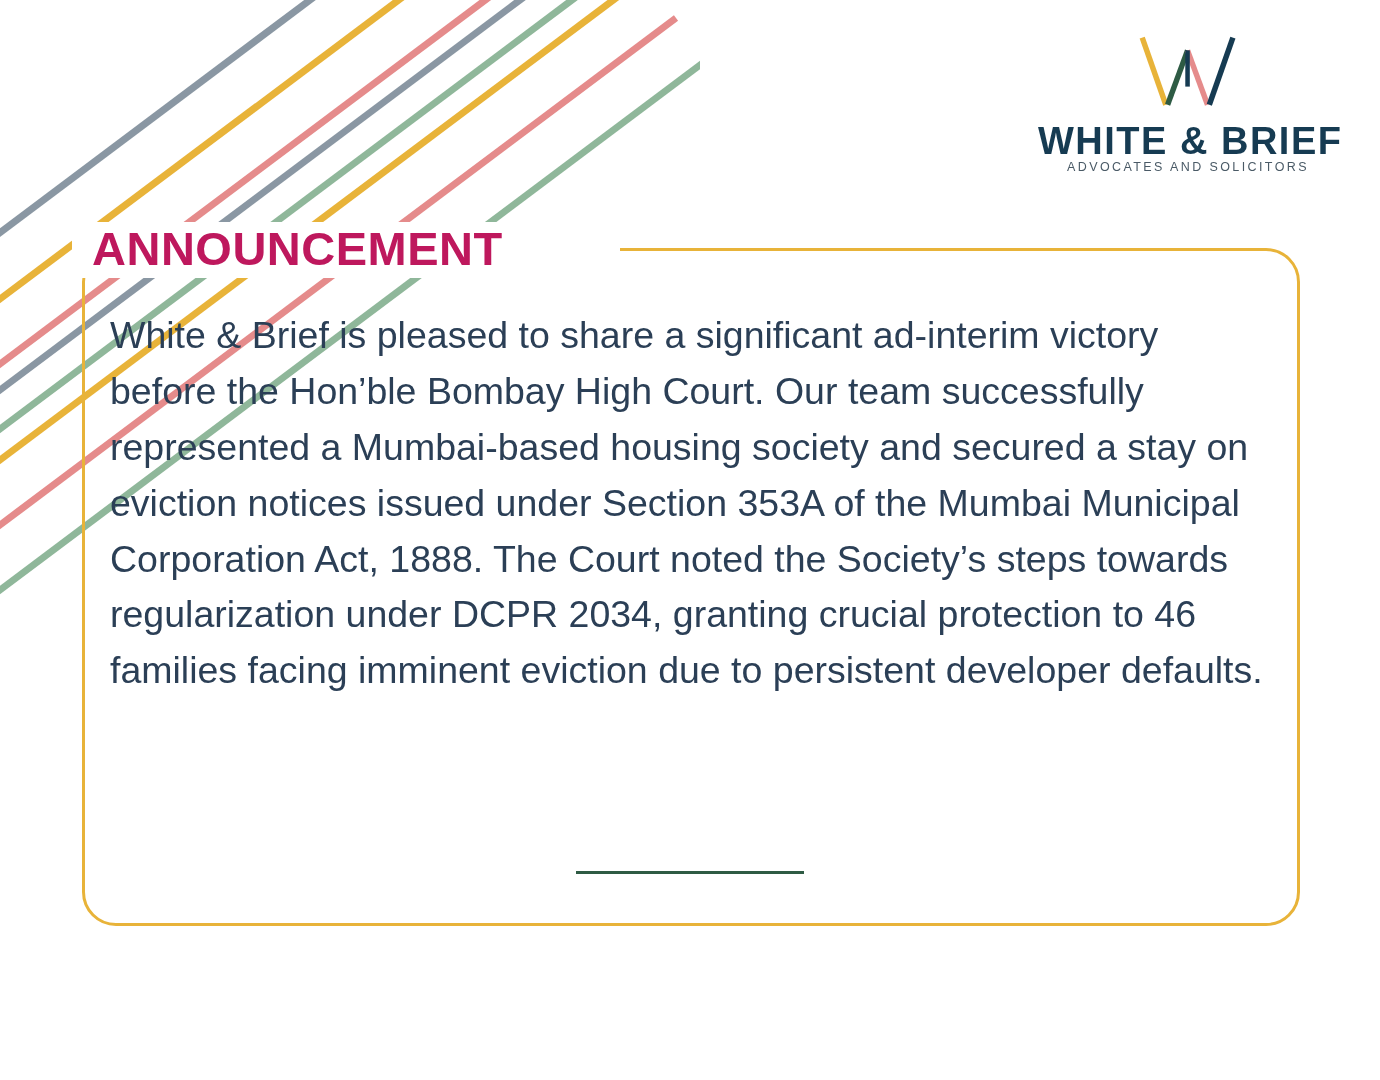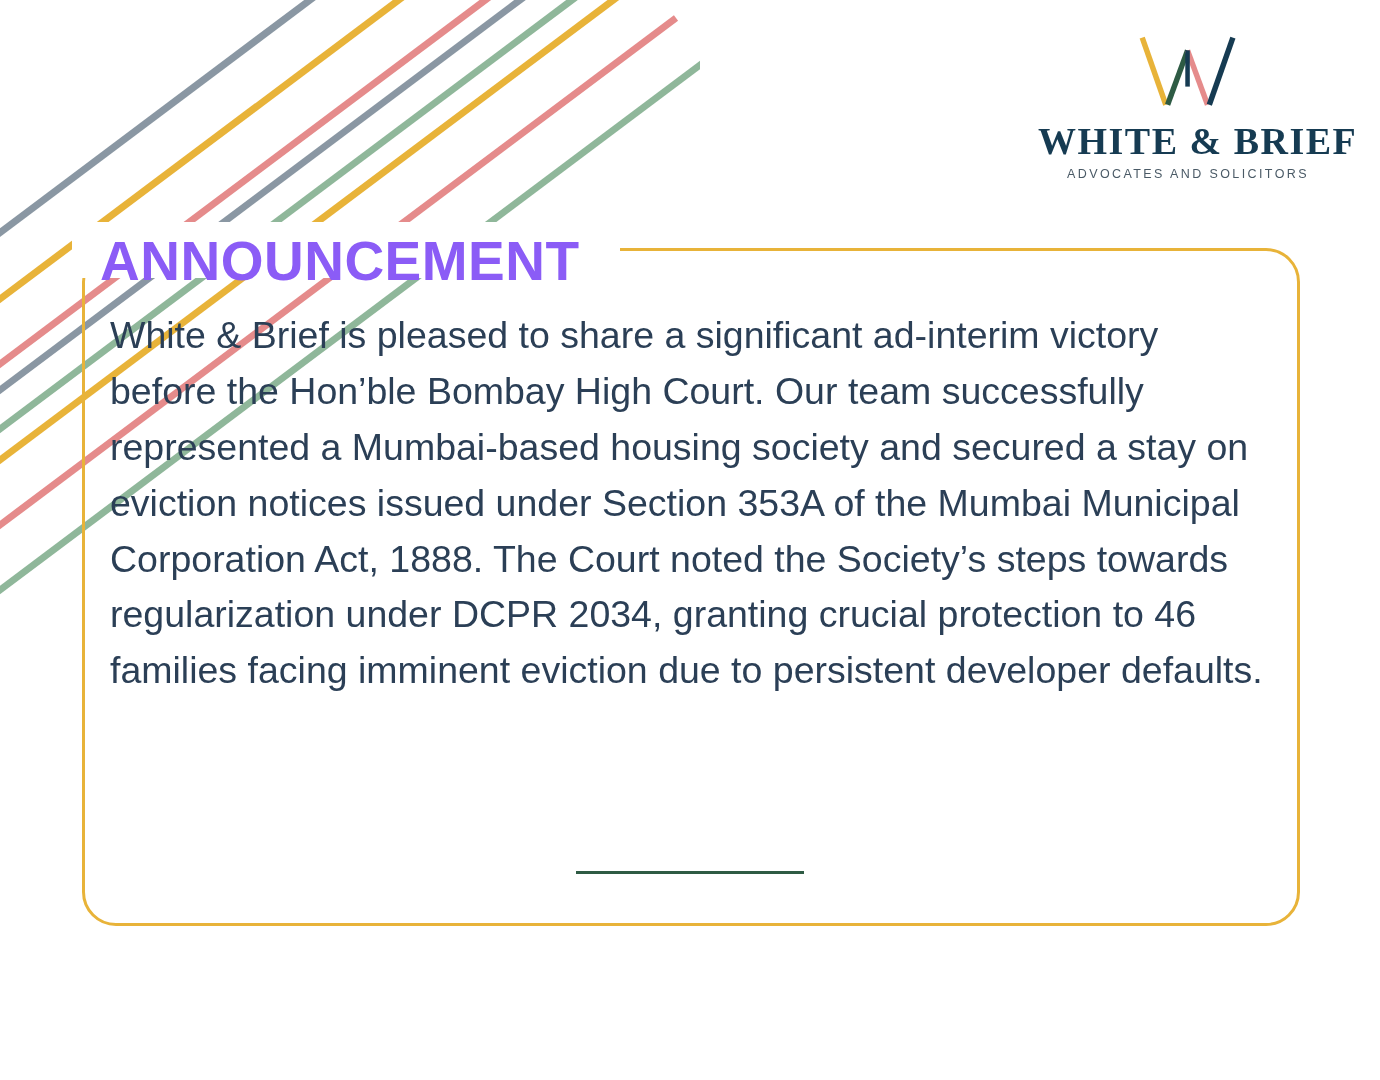--- a/index.html
+++ b/index.html
@@ -33,34 +33,33 @@
     top: 34px;
     right: 42px;
     width: 300px;
     text-align: center;
   }
   .logo-mark {
     height: 78px;
     margin-bottom: 6px;
   }
   .logo-name {
-    font-family: Liberation Serif, serif;
+    font-family: Liberation Sans, sans-serif;
     font-weight: bold;
     font-size: 38px;
     letter-spacing: 1.5px;
     color: #163b52;
     line-height: 1;
     white-space: nowrap;
   }
   .logo-tagline {
     font-family: "Liberation Sans", sans-serif;
     font-size: 12.5px;
     letter-spacing: 2.4px;
     color: #4a5a66;
-    margin-top: 7px;
     white-space: nowrap;
   }
 
   
   .card {
     position: absolute;
     left: 82px;
     top: 248px;
     width: 1218px;
     height: 678px;
@@ -76,24 +75,24 @@
     width: 548px;
     height: 56px;
     background: #ffffff;
   }
   .card-title {
     position: absolute;
     left: 88px;
     top: 217px;
     font-family: "Liberation Sans", sans-serif;
     font-weight: bold;
-    font-size: 55px;
+    font-size: 47px;
     letter-spacing: 0.5px;
-    color: #8b5cf6;
-    margin: 12px;
+    color: #be185d;
+    margin: 4px;
   }
 
   .card-body {
     position: absolute;
     left: 110px;
     top: 308px;
     width: 1160px;
     text-align: left;
   }
   .card-text {

